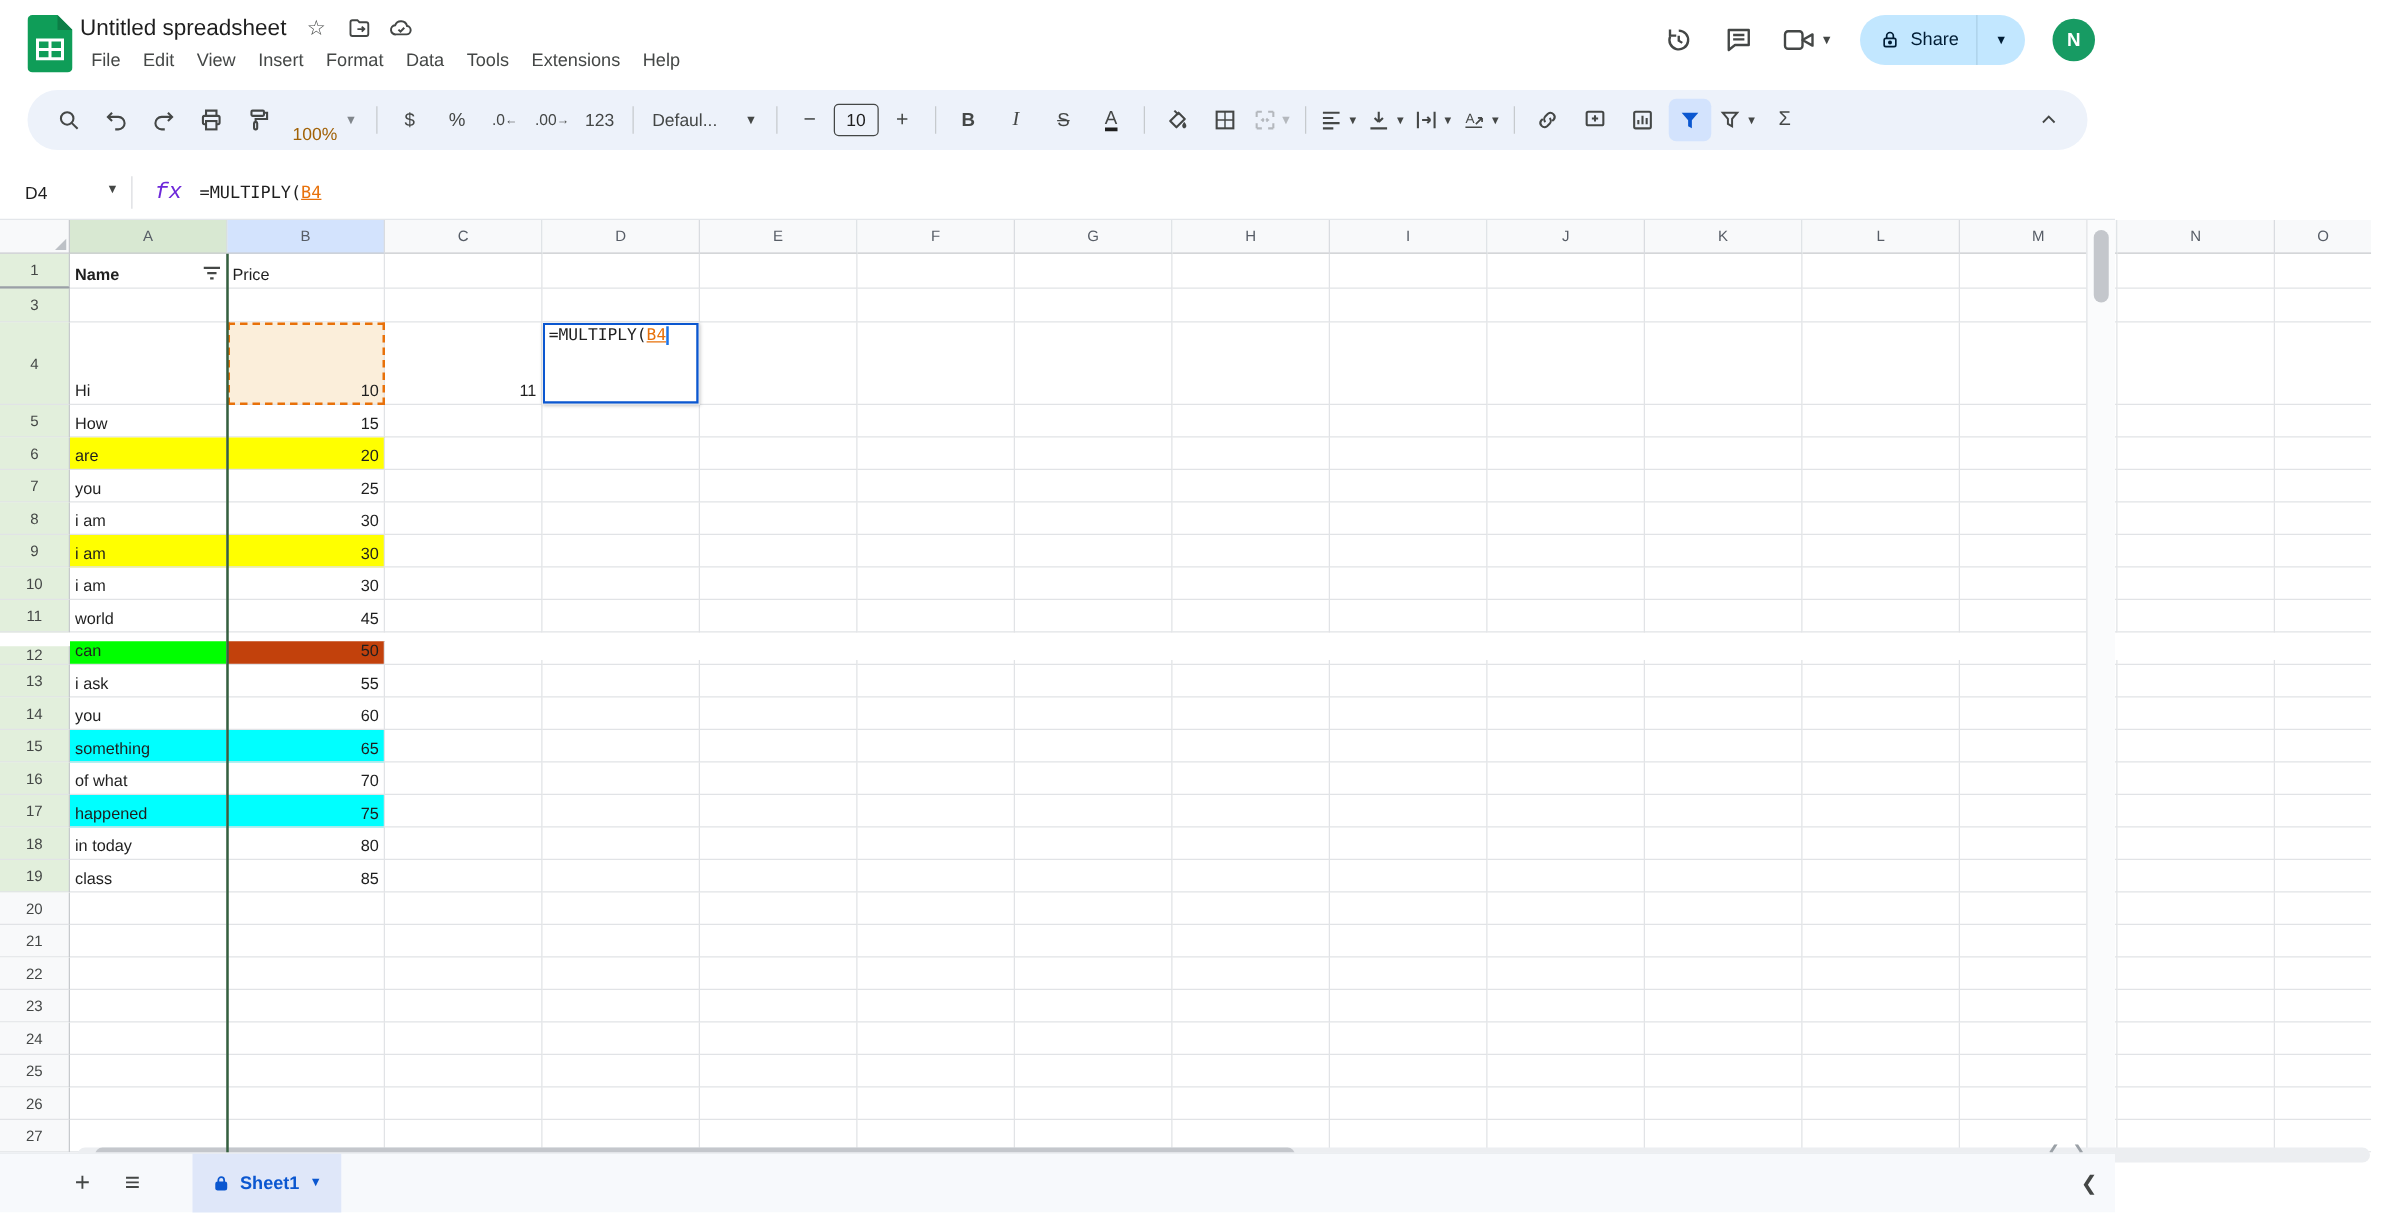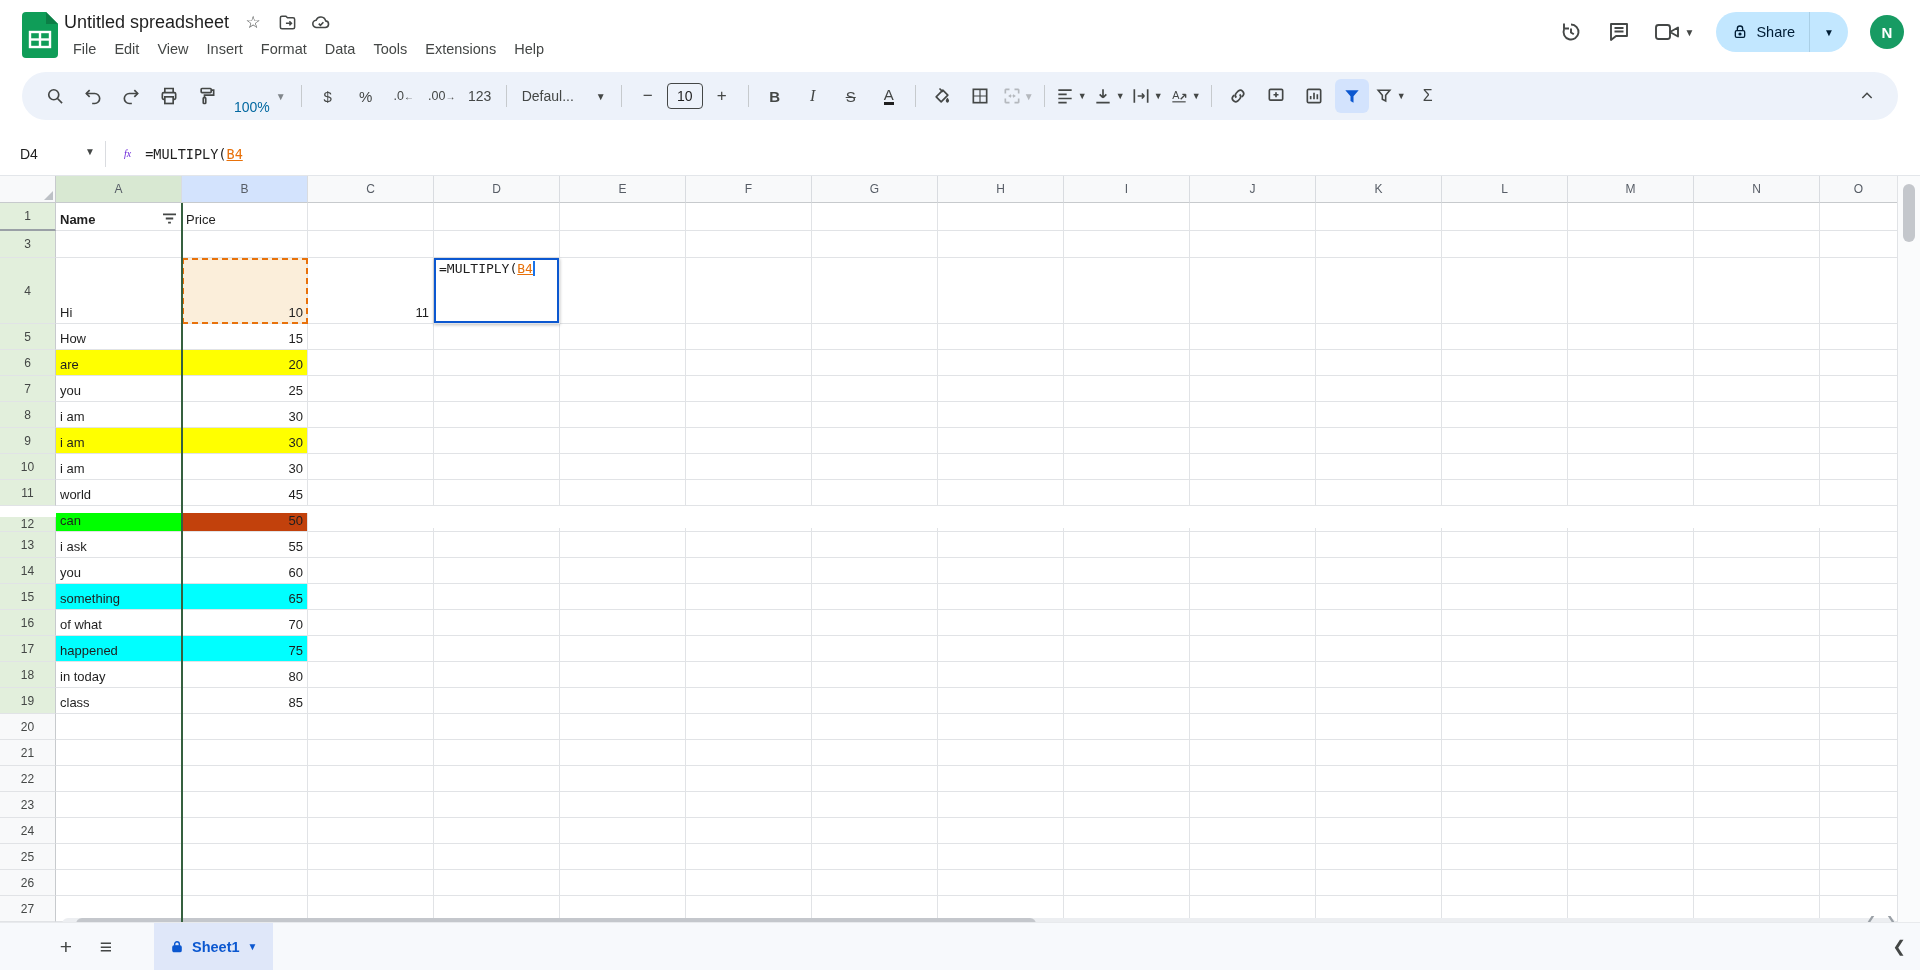--- a/index.html
+++ b/index.html
@@ -1,18 +1,18 @@
 <!DOCTYPE html>
 <html><head>
 <meta charset="utf-8">
 <style>
   * { margin:0; padding:0; box-sizing:border-box; }
   html,body { width:1920px; height:970px; overflow:hidden; background:#fff;
     font-family:"Liberation Sans", sans-serif; }
-  .app { position:relative; width:1920px; height:970px; background:#fff; }
+  .app { position:relative; width:1692px; height:970px; background:#fff; }
 
   
   .topbar { position:absolute; top:0; left:0; right:0; height:64px; background:#fff; display:flex; align-items:center; }
   .logo { position:absolute; left:22px; top:12px; width:36px; height:46px; }
   .title-col { position:absolute; left:64px; top:8px; }
   .title-row { display:flex; align-items:center; gap:14px; height:28px; }
   .doc-title { font-size:18px; color:#1f1f1f; }
   .doc-icon { width:20px; height:20px; display:flex; align-items:center; justify-content:center; color:#444746; font-size:17px; cursor:pointer; }
   .menubar { display:flex; height:26px; align-items:center; }
   .menu-item { font-size:14.5px; color:#444746; padding:2px 9px; border-radius:10px; cursor:pointer; }
@@ -45,21 +45,21 @@
   .tb-active { background:#d3e3fd; }
   .tb-grow { flex:1; }
   .mini-caret { font-size:9px; color:#444746; margin-left:3px; }
   .dec-label { font-size:12.5px; color:#444746; letter-spacing:0; }
 
   
   .formula-bar { position:absolute; top:132px; left:0; right:0; height:44px; background:#fff; display:flex; align-items:center; border-bottom:1px solid #e3e6ea; }
   .name-box { width:105px; display:flex; align-items:flex-start; justify-content:space-between; padding:0 10px 0 20px; cursor:pointer; }
   .name-box-text { font-size:14px; color:#1f1f1f; }
   .fb-div { width:1px; height:26px; background:#dadce0; }
-  .fx { font-family:Liberation Serif, serif; font-style:italic; color:#6d28d9; font-size:10px; margin:0 14px 0 18px; }
+  .fx { font-family:Liberation Mono, monospace; font-style:italic; color:#6d28d9; font-size:18px; margin:0 14px 0 18px; }
   .fb-formula { font-family:"DejaVu Sans Mono", monospace; font-size:13.5px; color:#1f1f1f; cursor:text; }
   .ref-orange { color:#e8710a; text-decoration:underline; }
 
   
   .grid { position:absolute; top:176px; left:0; width:1897px; height:746px; overflow:hidden; background:#fff; }
   .colhead-row { display:flex; height:27px; }
   .corner { width:56px; height:27px; background:#f8f9fa; border-right:1px solid #c7cacd; border-bottom:1px solid #c7cacd; position:relative; cursor:pointer; }
   .corner::after { content:""; position:absolute; right:2px; bottom:2px; border-left:9px solid transparent; border-bottom:9px solid #bdc1c6; }
   .colhead { width:126px; height:27px; background:#f8f9fa; border-right:1px solid #d9dce0; border-bottom:1px solid #c7cacd; display:flex; align-items:center; justify-content:center; font-size:12px; color:#575d66; cursor:pointer; flex:none; }
   .colhead.last { flex:1; border-right:none; }
@@ -203,21 +203,21 @@
           </svg>
       </span>
       <span class="tb-btn">
         <svg width="20" height="20" viewBox="0 0 24 24" fill="none" stroke="#444746" stroke-width="2">
             <rect x="5" y="3" width="12" height="5" rx="1"></rect>
             <path d="M17 5h3v6H9v3"></path>
             <rect x="7.5" y="14" width="3" height="7" rx="1"></rect>
           </svg>
       </span>
       <span class="tb-zoom">
-        <span class="tb-text" style="color:#0369a1;margin-top:21px;">100%</span>
+        <span class="tb-text" style="color:#a16207;margin-top:21px;">100%</span>
         <span class="caret" style="color:#80868b;">▼</span>
       </span>
       <span class="tb-div"></span>
       <span class="tb-btn">$</span>
       <span class="tb-btn">%</span>
       <span class="tb-btn">
           <span class="dec-label">.0</span>
           <span style="font-size:10px;color:#444746;">←</span>
         </span>
       <span class="tb-btn">

